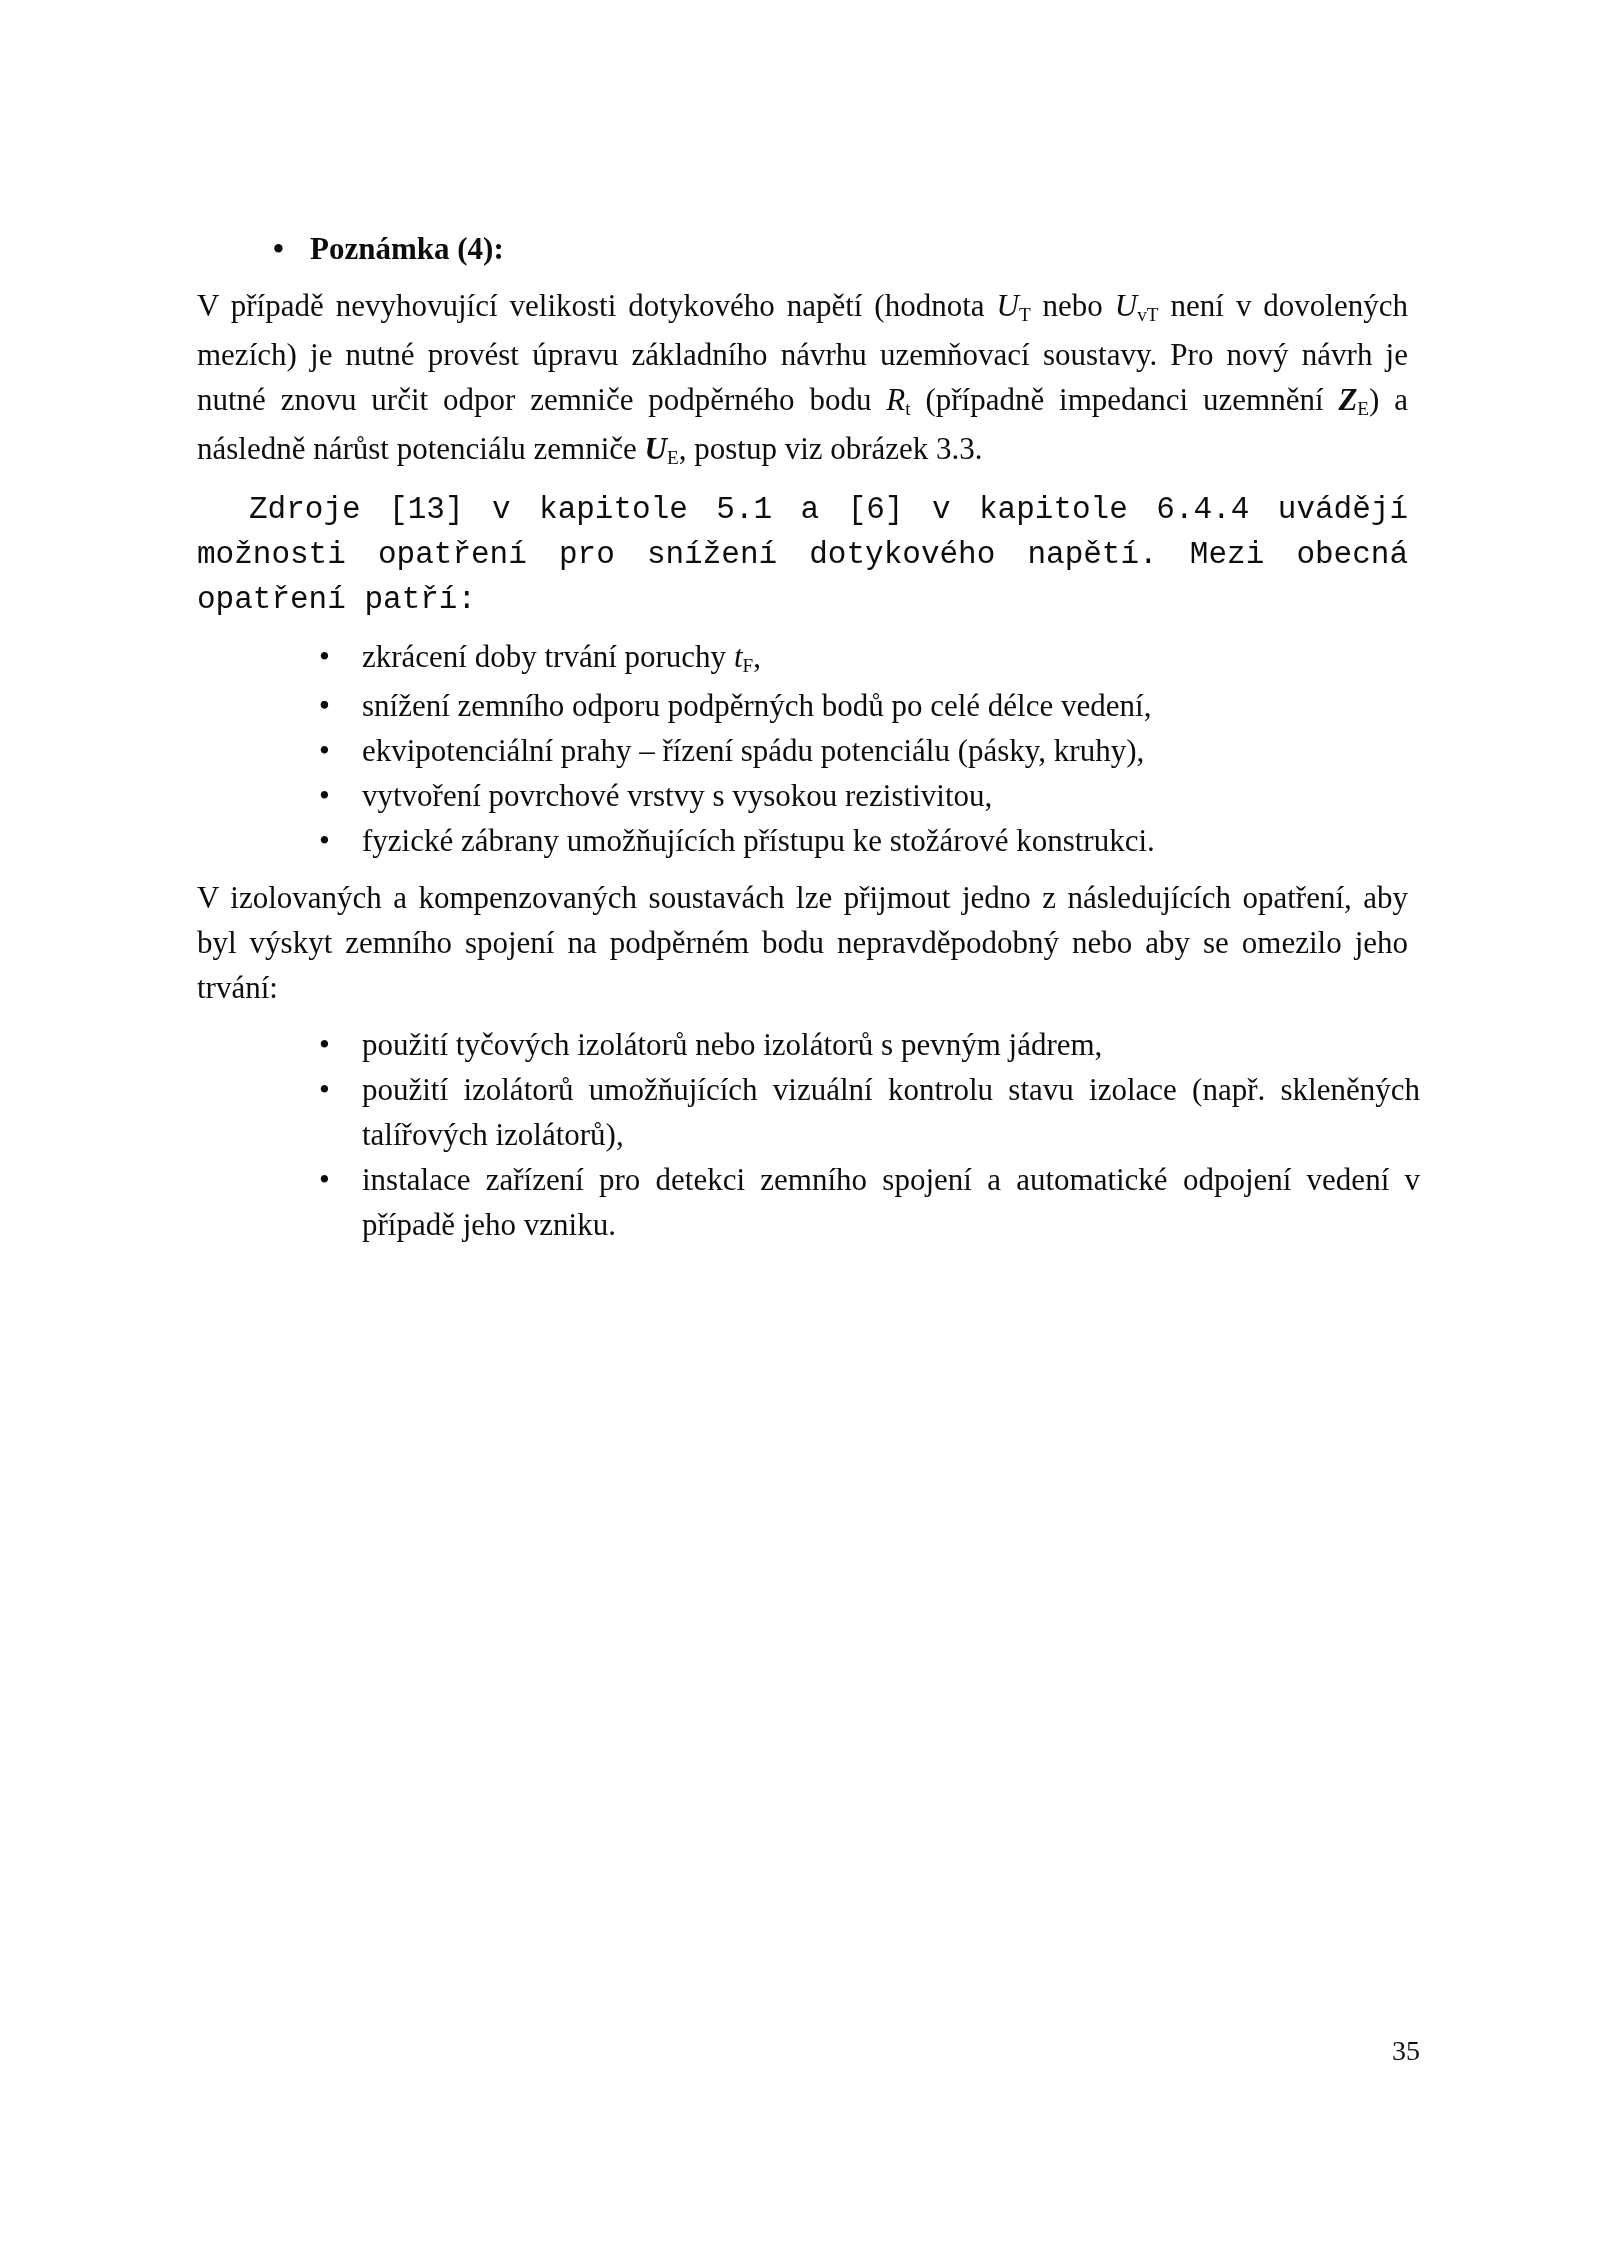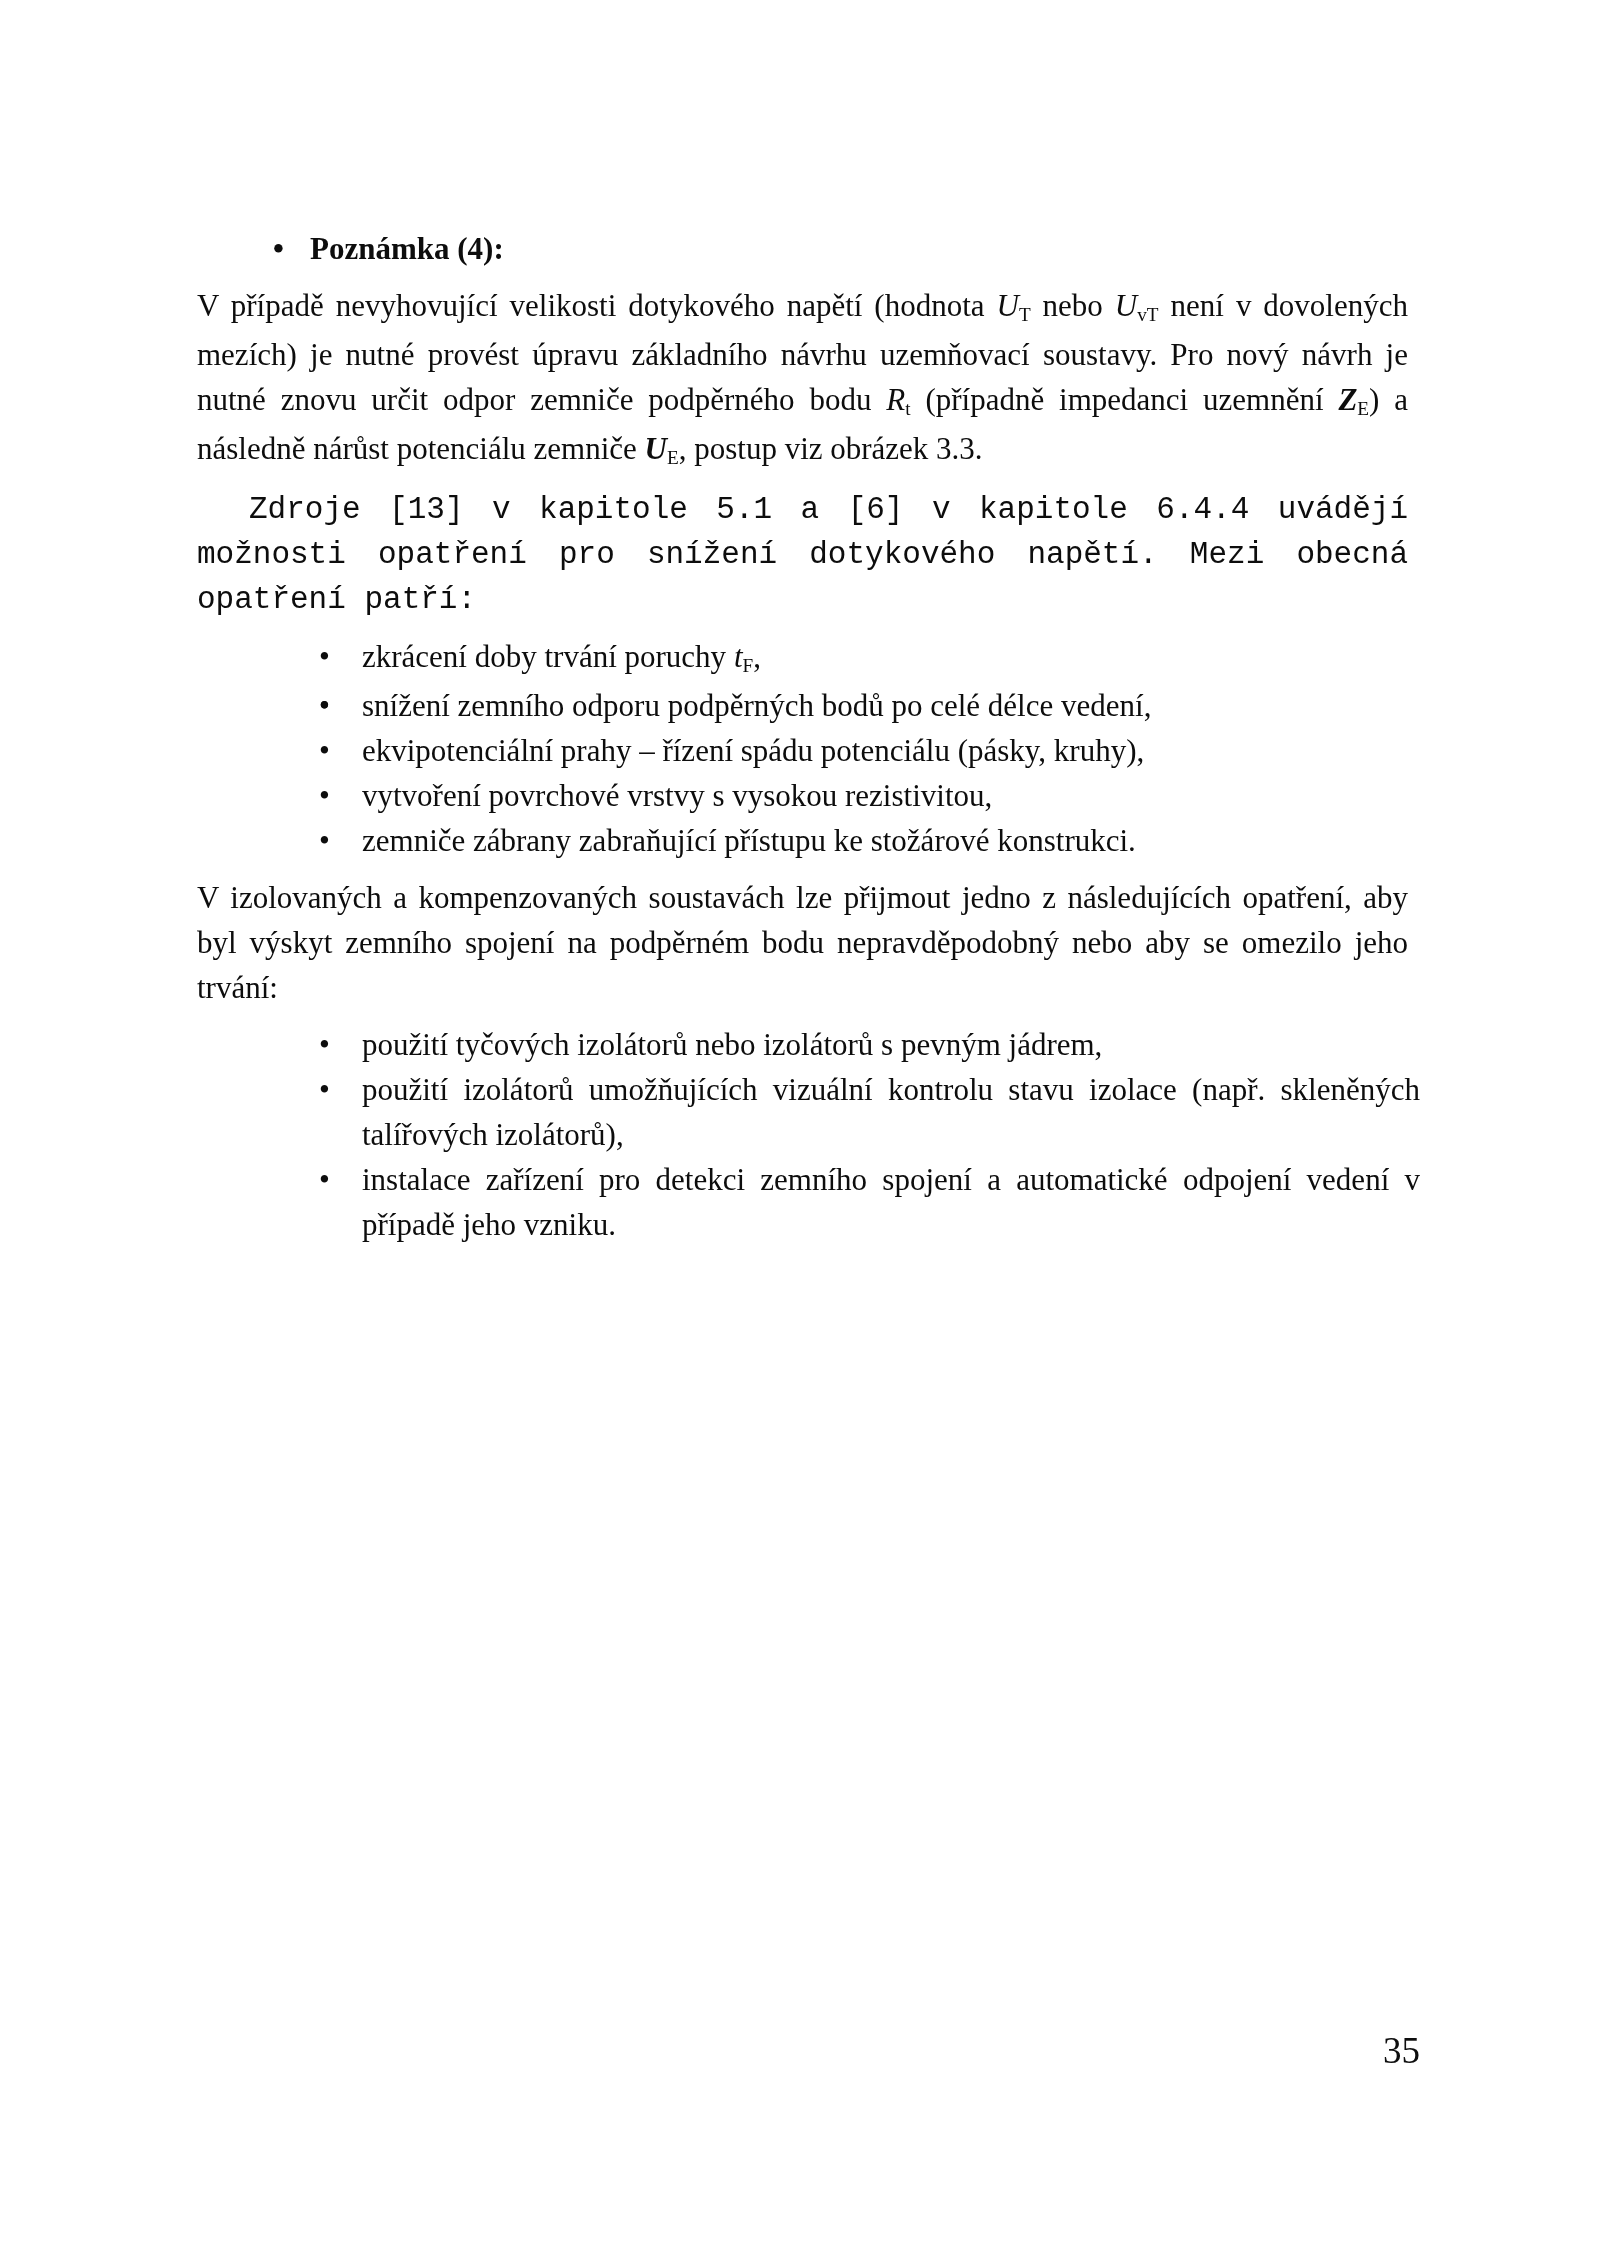--- a/index.html
+++ b/index.html
@@ -50,21 +50,21 @@
   .s-bi { font-style: italic; font-weight: bold; }
   .s-sub {
     font-size: 0.62em;
     position: relative;
     top: 0.28em;
   }
   .page-number {
     position: absolute;
     right: 180px;
     top: 2033px;
-    font-size: 37px;
+    font-size: 28px;
     line-height: 36px;
   }
 </style>
 </head>
 <body>
 
 <div class="page">
   <div class="content">
 
     <div class="note-heading">
@@ -97,21 +97,21 @@
           <span><span>ekvipotenciální prahy – řízení spádu potenciálu (pásky, kruhy),</span></span>
         </div>
 
         <div class="list-item">
           <span class="lbullet">•</span>
           <span><span>vytvoření povrchové vrstvy s vysokou rezistivitou,</span></span>
         </div>
 
         <div class="list-item">
           <span class="lbullet">•</span>
-          <span><span>zemniče zábrany zabraňující přístupu ke stožárové konstrukci.</span></span>
+          <span><span>fyzické zábrany umožňujících přístupu ke stožárové konstrukci.</span></span>
         </div>
       </div>
 
     <p class="para">V izolovaných a kompenzovaných soustavách lze přijmout jedno z následujících opatření, aby byl výskyt zemního spojení na podpěrném bodu nepravděpodobný nebo aby se omezilo jeho trvání:</p>
 
     <div>
 
         <div class="list-item">
           <span class="lbullet">•</span>
           <span><span>použití tyčových izolátorů nebo izolátorů s pevným jádrem,</span></span>

